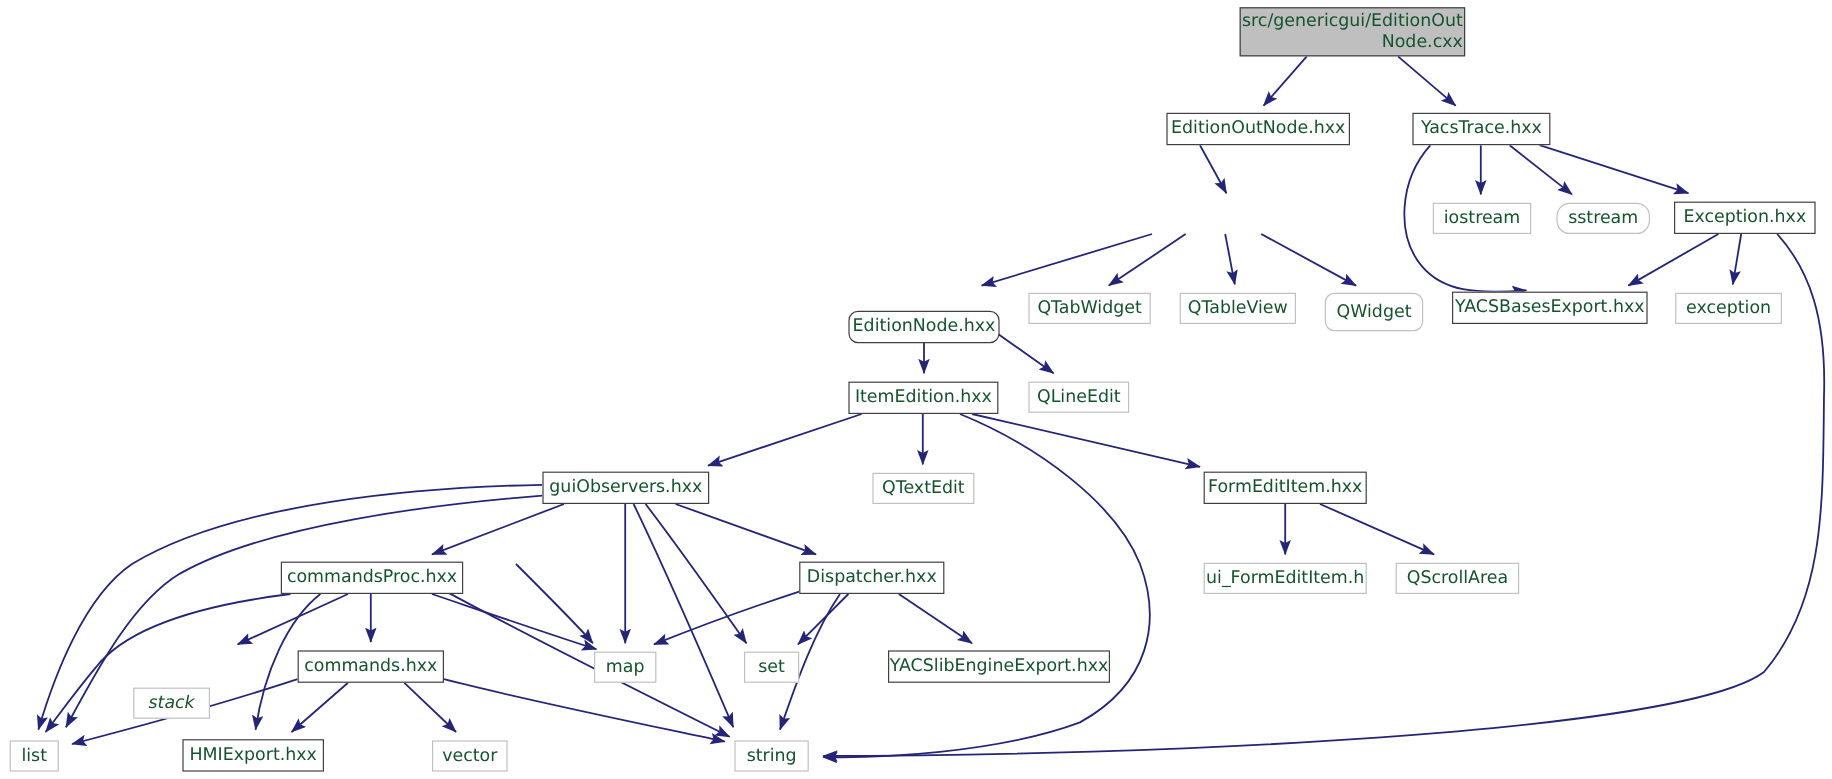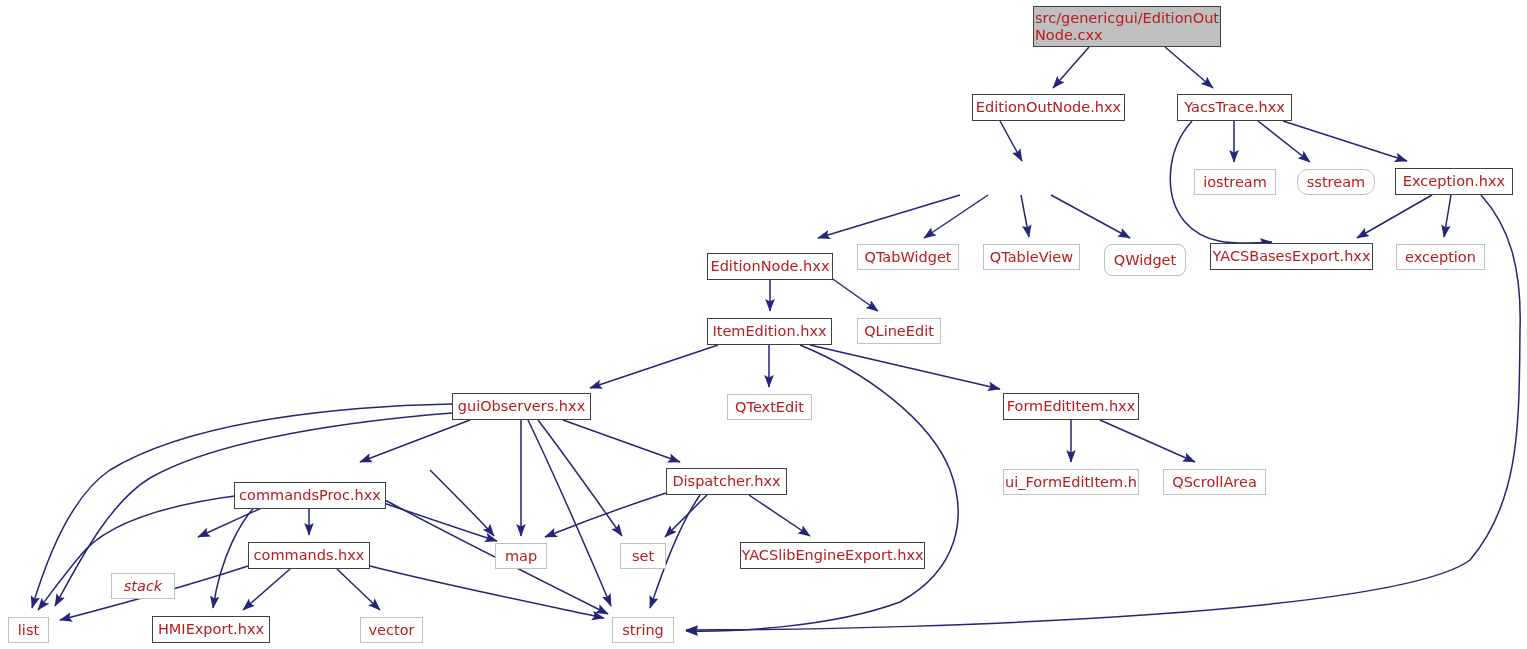--- a/index.html
+++ b/index.html
@@ -21,23 +21,23 @@
     top: 0;
     width: 1527px;
     height: 649px;
   }
   .node {
     position: absolute;
     box-sizing: border-box;
     display: flex;
     align-items: center;
     justify-content: center;
-    text-align: left;
+    text-align: right;
     background: #ffffff;
-    color: #b91c1c;
+    color: #14532d;
     font-size: 14.5px;
     line-height: 1.15;
     white-space: pre-line;
     letter-spacing: 0px;
   }
   
   .node.plain {
     border: 1px solid #c0c0c0;
   }
   
@@ -160,21 +160,21 @@
 
   <div class="node project" style="left:1177px;top:94px;width:115px;height:27px;">YacsTrace.hxx</div>
 
 
   <div class="node plain" style="left:1194px;top:169px;width:82px;height:26px;">iostream</div>
 
   <div class="node plain" style="left:1297px;top:169px;width:78px;height:26px;border-radius:11px;">sstream</div>
 
   <div class="node project" style="left:1395px;top:168px;width:118px;height:27px;">Exception.hxx</div>
 
-  <div class="node project" style="left:707px;top:253px;width:126px;height:27px;">EditionNode.hxx</div>
+  <div class="node project" style="left:707px;top:259px;width:126px;height:27px;border-radius:8px;">EditionNode.hxx</div>
 
   <div class="node plain" style="left:857px;top:244px;width:102px;height:26px;">QTabWidget</div>
 
   <div class="node plain" style="left:983px;top:244px;width:97px;height:26px;">QTableView</div>
 
   <div class="node plain" style="left:1104px;top:244px;width:82px;height:32px;border-radius:8px;">QWidget</div>
 
   <div class="node project" style="left:1210px;top:243px;width:163px;height:27px;">YACSBasesExport.hxx</div>
 
   <div class="node plain" style="left:1396px;top:244px;width:89px;height:26px;">exception</div>
@@ -182,21 +182,21 @@
   <div class="node project" style="left:707px;top:318px;width:125px;height:27px;">ItemEdition.hxx</div>
 
   <div class="node plain" style="left:857px;top:318px;width:84px;height:26px;">QLineEdit</div>
 
   <div class="node project" style="left:452px;top:393px;width:139px;height:27px;">guiObservers.hxx</div>
 
   <div class="node plain" style="left:727px;top:394px;width:85px;height:26px;">QTextEdit</div>
 
   <div class="node project" style="left:1003px;top:393px;width:136px;height:27px;">FormEditItem.hxx</div>
 
-  <div class="node project" style="left:234px;top:468px;width:152px;height:27px;margin-top:14px;">commandsProc.hxx</div>
+  <div class="node project" style="left:234px;top:468px;width:152px;height:27px;">commandsProc.hxx</div>
 
   <div class="node project" style="left:666px;top:468px;width:121px;height:27px;">Dispatcher.hxx</div>
 
   <div class="node plain" style="left:1003px;top:469px;width:136px;height:26px;">ui_FormEditItem.h</div>
 
   <div class="node plain" style="left:1163px;top:469px;width:103px;height:26px;">QScrollArea</div>
 
   <div class="node plain" style="left:111px;top:573px;width:64px;height:26px;font-style:italic;">stack</div>
 
   <div class="node project" style="left:248px;top:542px;width:122px;height:27px;">commands.hxx</div>

